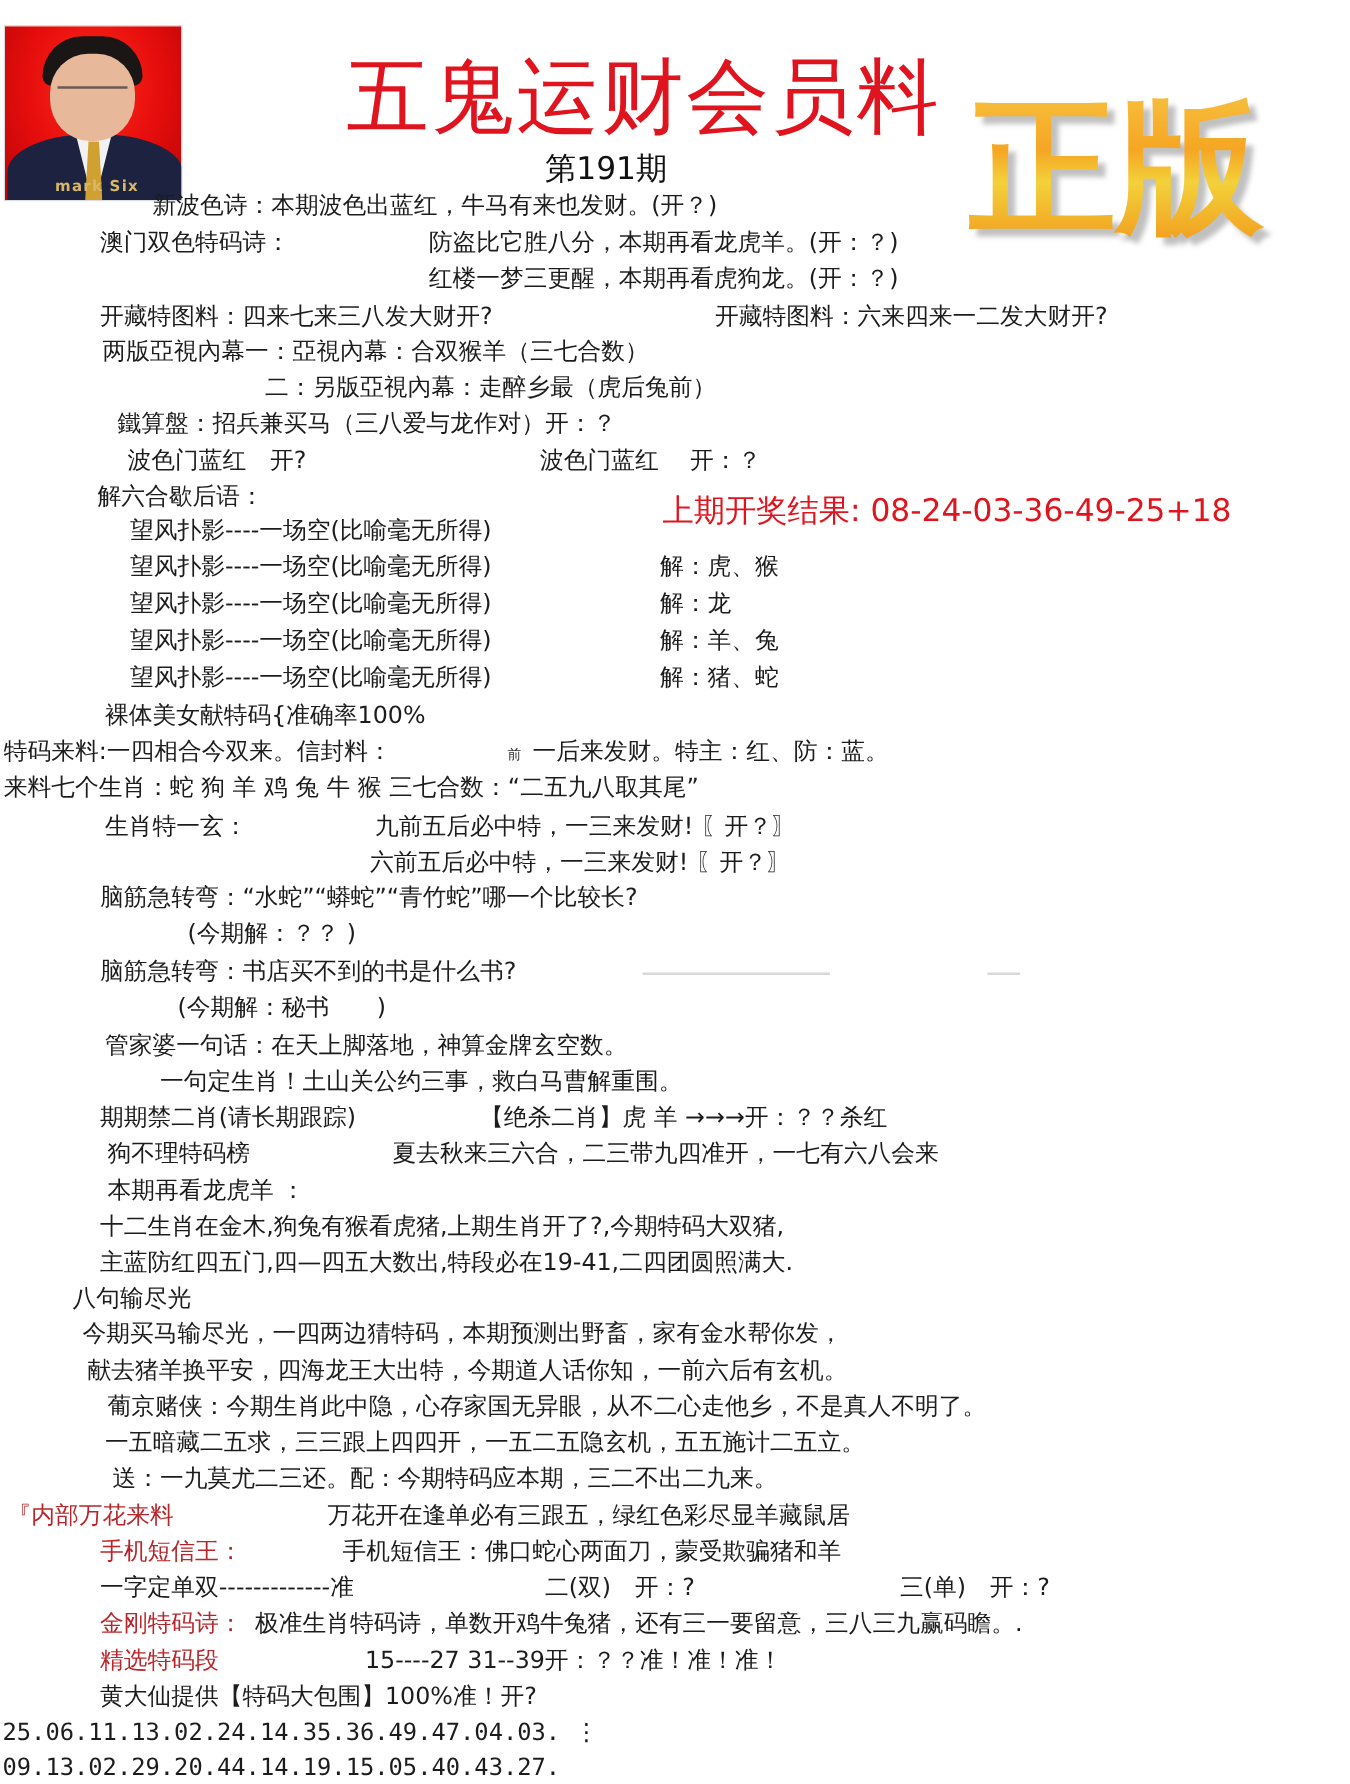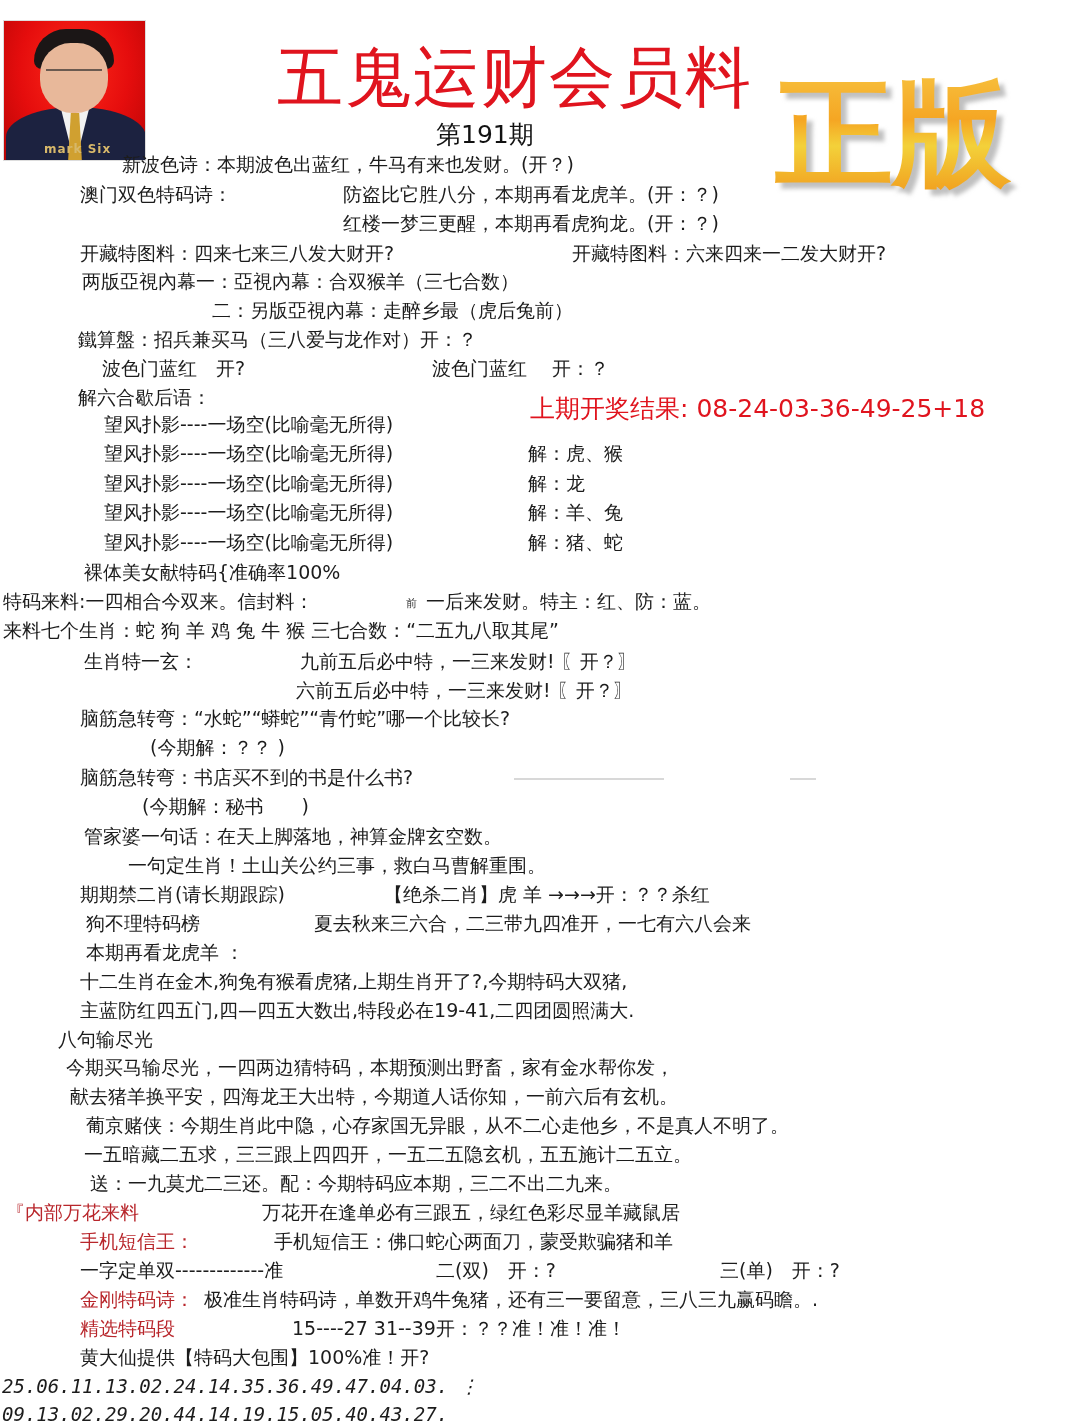--- a/index.html
+++ b/index.html
@@ -27,21 +27,21 @@
     .issue { left: 436px; top: 118px; font-size: 25px; font-weight: normal; color: #111; }
     .zhengban {
       left: 775px; top: 68px; font-family: "DejaVu Serif", "Liberation Serif", serif; font-size: 118px; font-weight: bold; line-height: 130px;
       color: #f0a020;
       background: linear-gradient(180deg, #f7c240 0%, #f5a623 40%, #f3d13a 60%, #f19a1c 100%);
       -webkit-background-clip: text; background-clip: text; -webkit-text-fill-color: transparent;
       text-shadow: none;
       filter: drop-shadow(6px 6px 2px rgba(150,150,150,0.6));
     }
     .result { left: 530px; top: 394px; font-size: 25px; color: #e0141e; line-height: 30px; }
-    .nums { font-family: "DejaVu Sans Mono", "Liberation Mono", monospace; font-size: 19px; font-style: italic; }
+    .nums { font-family: "DejaVu Sans Mono", "Liberation Mono", monospace; font-size: 19px; }
     .smudge { position: absolute; height: 2px; background: #d8d8d8; }
   </style>
 </head>
 <body>
 
 <div class="portrait">
   <div class="suit"></div>
   <div class="shirt"></div>
   <div class="tie"></div>
   <div class="hair"></div>
@@ -60,21 +60,21 @@
 </div>
 
 <div class="abs t" style="left:122px;top:152px">新波色诗：本期波色出蓝红，牛马有来也发财。(开？)</div>
 <div class="abs t" style="left:80px;top:182px">澳门双色特码诗：</div>
 <div class="abs t" style="left:343px;top:182px">防盗比它胜八分，本期再看龙虎羊。(开：？)</div>
 <div class="abs t" style="left:343px;top:211px">红楼一梦三更醒，本期再看虎狗龙。(开：？)</div>
 <div class="abs t" style="left:80px;top:241px">开藏特图料：四来七来三八发大财开?</div>
 <div class="abs t" style="left:572px;top:241px">开藏特图料：六来四来一二发大财开?</div>
 <div class="abs t" style="left:82px;top:269px">两版亞視內幕一：亞視內幕：合双猴羊（三七合数）</div>
 <div class="abs t" style="left:212px;top:298px">二：另版亞視內幕：走醉乡最（虎后兔前）</div>
-<div class="abs t" style="left:78px;top:327px">鐵算盤：招兵兼买马（三八爱与龙作对）开：？</div>
+<div class="abs t" style="left:94px;top:327px">鐵算盤：招兵兼买马（三八爱与龙作对）开：？</div>
 <div class="abs t" style="left:102px;top:356px">波色门蓝红　开?</div>
 <div class="abs t" style="left:432px;top:356px">波色门蓝红　 开：？</div>
 <div class="abs t" style="left:78px;top:385px">解六合歇后语：</div>
 
 <div class="abs t" style="left:104px;top:412px">望风扑影----一场空(比喻毫无所得)</div>
 <div class="abs t" style="left:104px;top:441px">望风扑影----一场空(比喻毫无所得)</div>
 <div class="abs t" style="left:528px;top:441px">解：虎、猴</div>
 <div class="abs t" style="left:104px;top:471px">望风扑影----一场空(比喻毫无所得)</div>
 <div class="abs t" style="left:528px;top:471px">解：龙</div>
 <div class="abs t" style="left:104px;top:500px">望风扑影----一场空(比喻毫无所得)</div>

